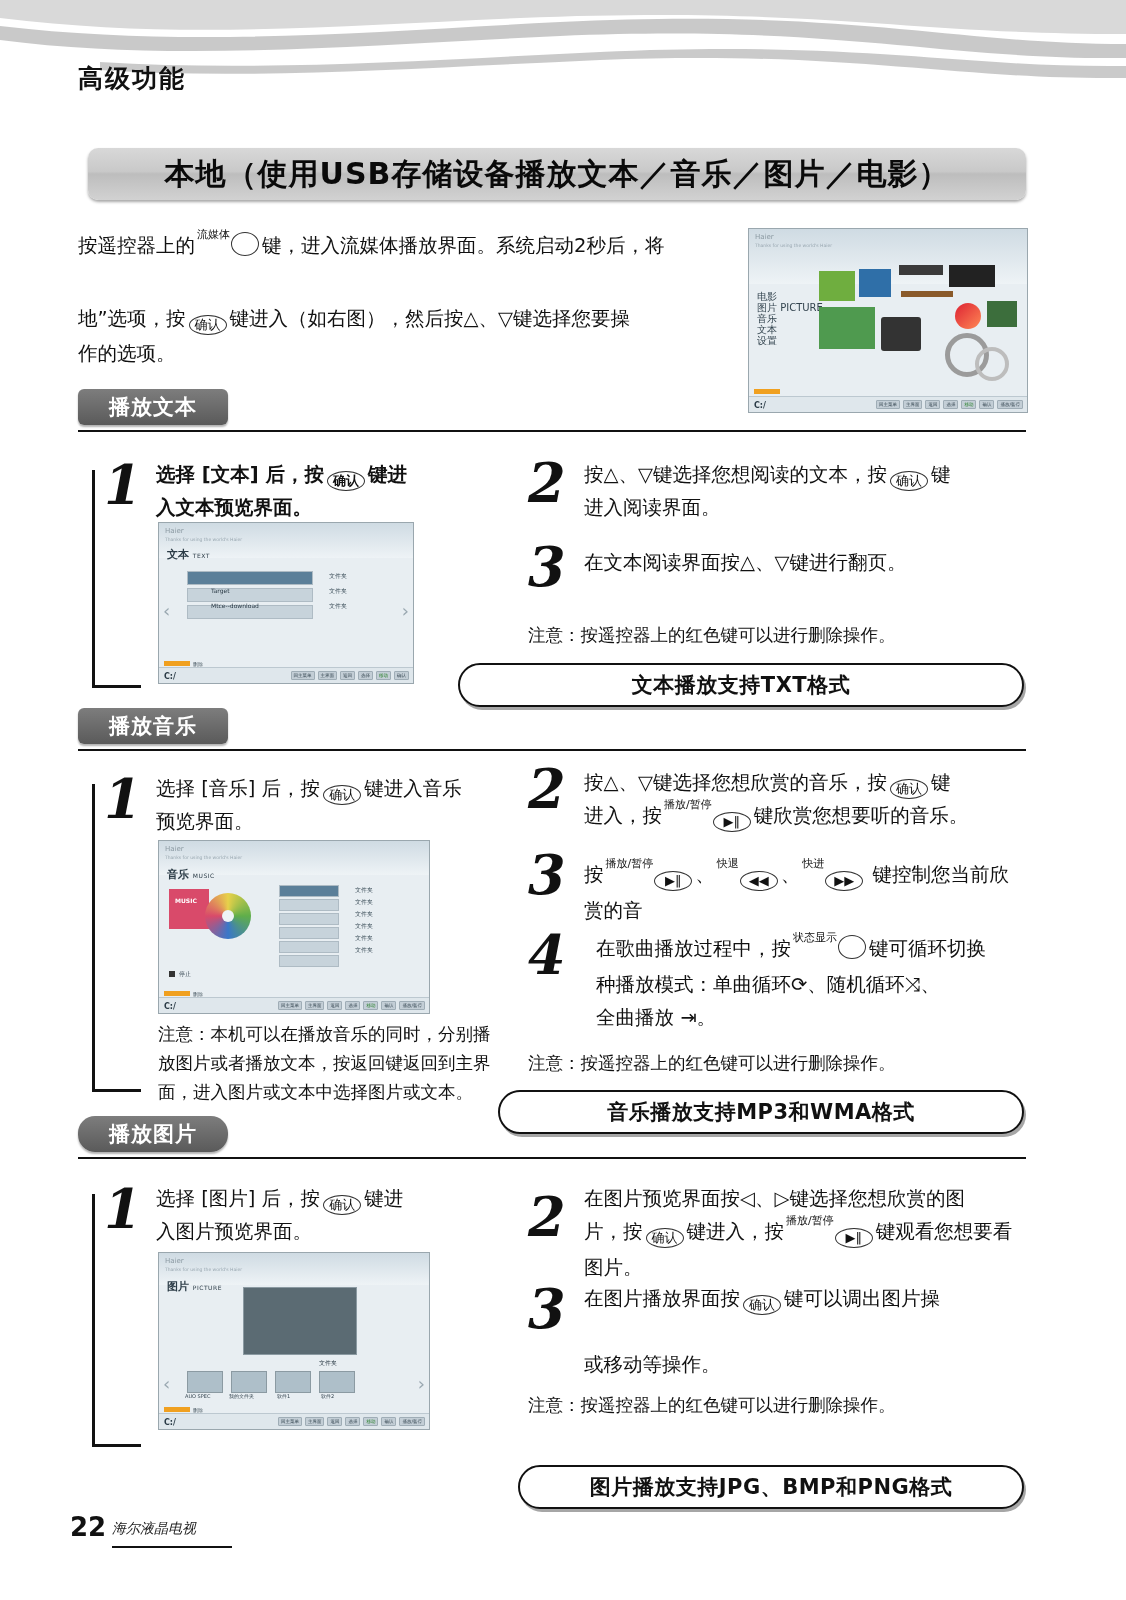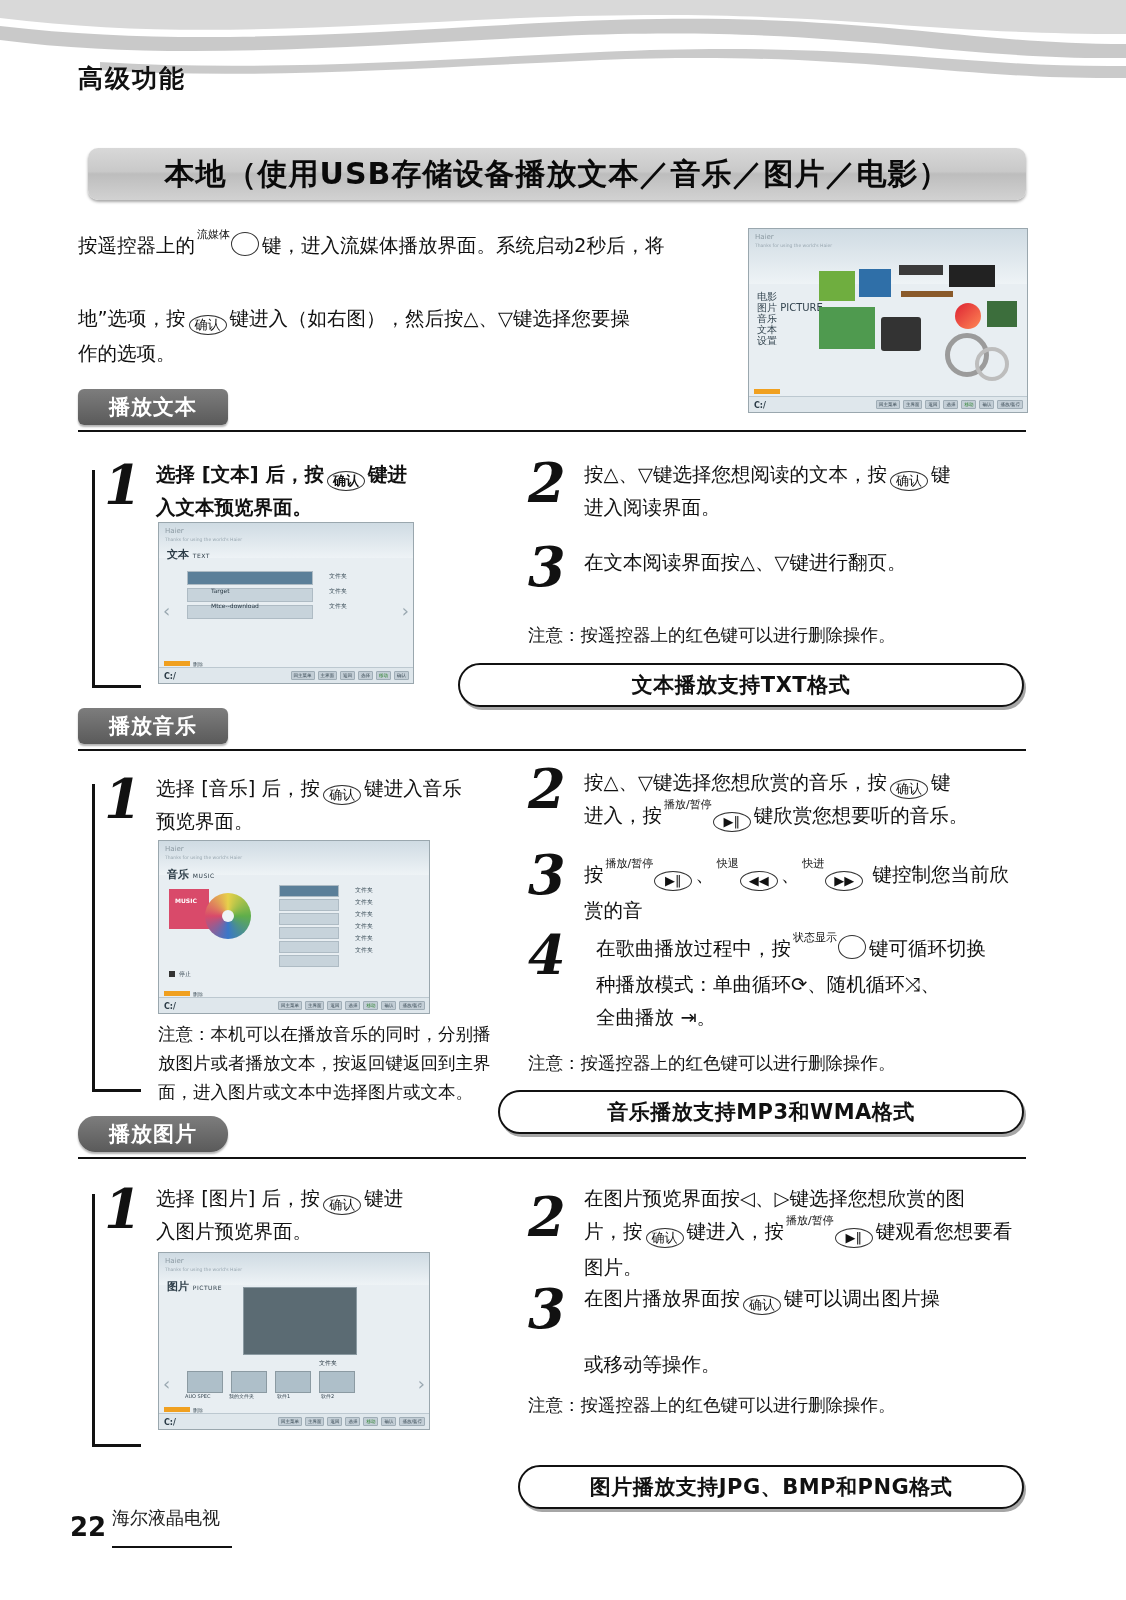--- a/index.html
+++ b/index.html
@@ -103,21 +103,21 @@
   
   .capsule{
     position:absolute;height:40px;border:2.5px solid #111;border-radius:22px;
     display:flex;align-items:center;justify-content:center;background:#fff;
     box-shadow:2px 3px 0 rgba(0,0,0,.35);
   }
   .capsule span{font-size:21px;font-weight:bold;letter-spacing:.5px;}
 
   
   .footer-num{position:absolute;left:70px;bottom:58px;font-size:26px;font-weight:bold;}
-  .footer-txt{position:absolute;left:112px;bottom:70px;font-size:18px;color:#222;}
+  .footer-txt{position:absolute;left:112px;bottom:62px;font-size:14px;color:#222;font-style:italic;}
   .footer-rule{position:absolute;left:112px;bottom:52px;width:120px;height:2px;background:#111;}
 </style>
 </head>
 <body>
 
 <div class="topdeco">
   <svg width="1126" height="120" viewBox="0 0 1126 120">
     <path d="M0,0 H1126 V34 C900,34 820,6 520,18 C330,26 180,40 0,18 Z" fill="#d9d9d9"></path>
     <path d="M1126,0 V58 C940,60 840,24 560,36 C350,46 170,62 0,40 V26 C190,48 360,32 560,22 C850,8 950,44 1126,44 Z" fill="#b7b7b7" opacity=".75"></path>
     <path d="M1126,46 V78 C950,80 850,50 600,60 C420,68 250,80 100,70 L100,62 C260,72 430,60 600,52 C860,40 960,68 1126,66 Z" fill="#9f9f9f" opacity=".55"></path>

